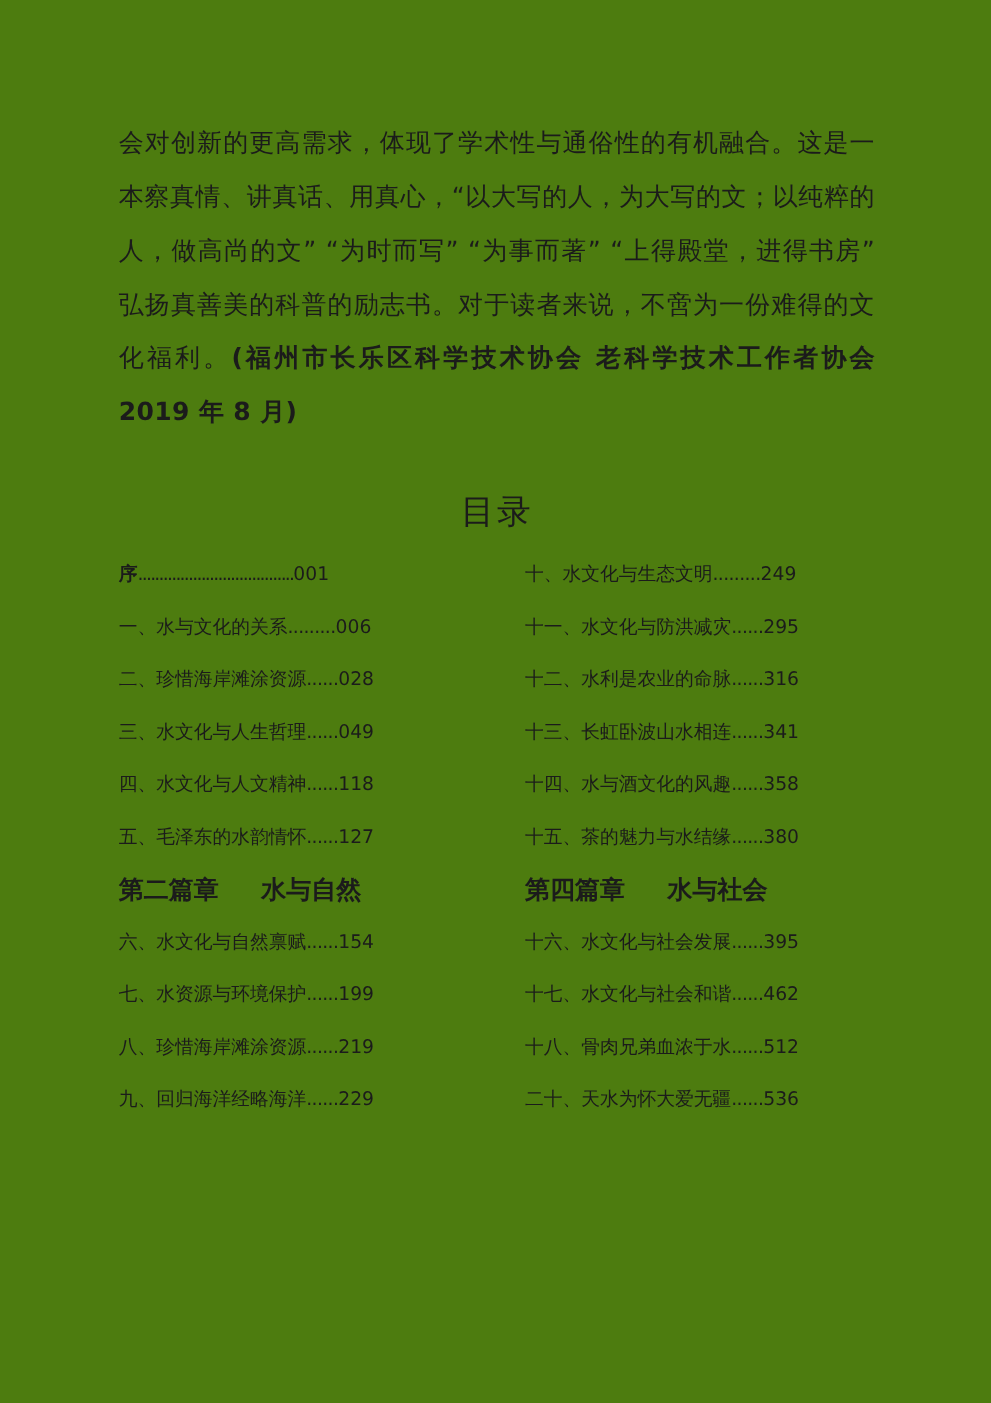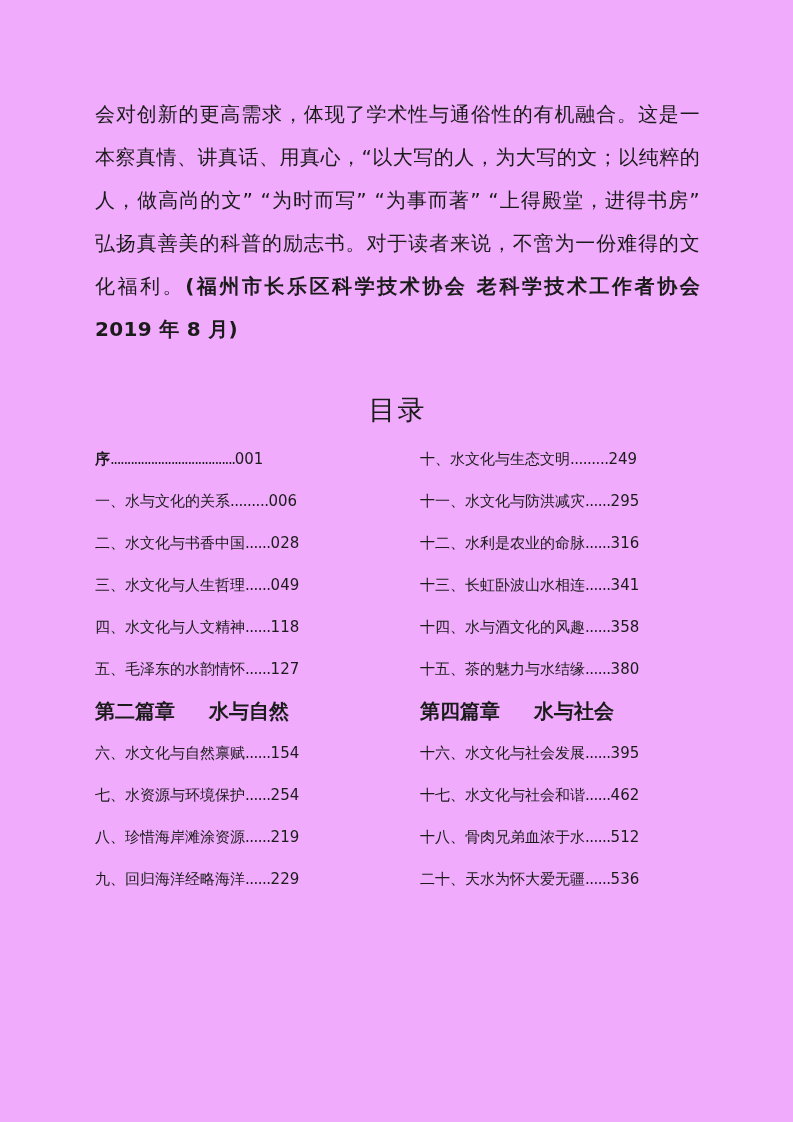--- a/index.html
+++ b/index.html
@@ -1,20 +1,20 @@
 <!DOCTYPE html>
 <html lang="zh"><head>
 <meta charset="utf-8">
 <style>
   html,body{margin:0;padding:0;background:#ffffff;}
   .page{
     position:relative;
     width:793px;height:1122px;
     margin:0 auto;
-    background:#f0abfc;
+    background:#4d7c0f;
     box-sizing:border-box;
     padding:93px 93px 0 95px;
     font-family:"DejaVu Sans","Liberation Sans",sans-serif;
     color:#1b1b1b;
     overflow:hidden;
   }
   .para{
     margin:0;
     font-size:20px;
     line-height:43px;
@@ -57,33 +57,33 @@
 
   <h1 class="toc-title">目录</h1>
 
   <div class="toc">
     <div class="col-left" id="toc-col-left">
   <div class="row entry"><span class="lbl b">序</span><span class="dots long">.....................................</span><span class="pg">001</span></div>
 
 
   <div class="row entry"><span class="lbl">一、水与文化的关系</span><span class="dots">.........</span><span class="pg">006</span></div>
 
-  <div class="row entry"><span class="lbl">二、水文化与书香中国</span><span class="dots">......</span><span class="pg">028</span></div>
+  <div class="row entry"><span class="lbl">二、珍惜海岸滩涂资源</span><span class="dots">......</span><span class="pg">028</span></div>
 
   <div class="row entry"><span class="lbl">三、水文化与人生哲理</span><span class="dots">......</span><span class="pg">049</span></div>
 
   <div class="row entry"><span class="lbl">四、水文化与人文精神</span><span class="dots">......</span><span class="pg">118</span></div>
 
   <div class="row entry"><span class="lbl">五、毛泽东的水韵情怀</span><span class="dots">......</span><span class="pg">127</span></div>
 
   <div class="row section"><span class="part">第二篇章</span><span class="sname">水与自然</span></div>
 
   <div class="row entry"><span class="lbl">六、水文化与自然禀赋</span><span class="dots">......</span><span class="pg">154</span></div>
 
-  <div class="row entry"><span class="lbl">七、水资源与环境保护</span><span class="dots">......</span><span class="pg">254</span></div>
+  <div class="row entry"><span class="lbl">七、水资源与环境保护</span><span class="dots">......</span><span class="pg">199</span></div>
 
   <div class="row entry"><span class="lbl">八、珍惜海岸滩涂资源</span><span class="dots">......</span><span class="pg">219</span></div>
 
   <div class="row entry"><span class="lbl">九、回归海洋经略海洋</span><span class="dots">......</span><span class="pg">229</span></div>
 
 </div>
     <div class="col-right" id="toc-col-right">
   <div class="row entry"><span class="lbl">十、水文化与生态文明</span><span class="dots">.........</span><span class="pg">249</span></div>
 
   <div class="row entry"><span class="lbl">十一、水文化与防洪减灾</span><span class="dots">......</span><span class="pg">295</span></div>

